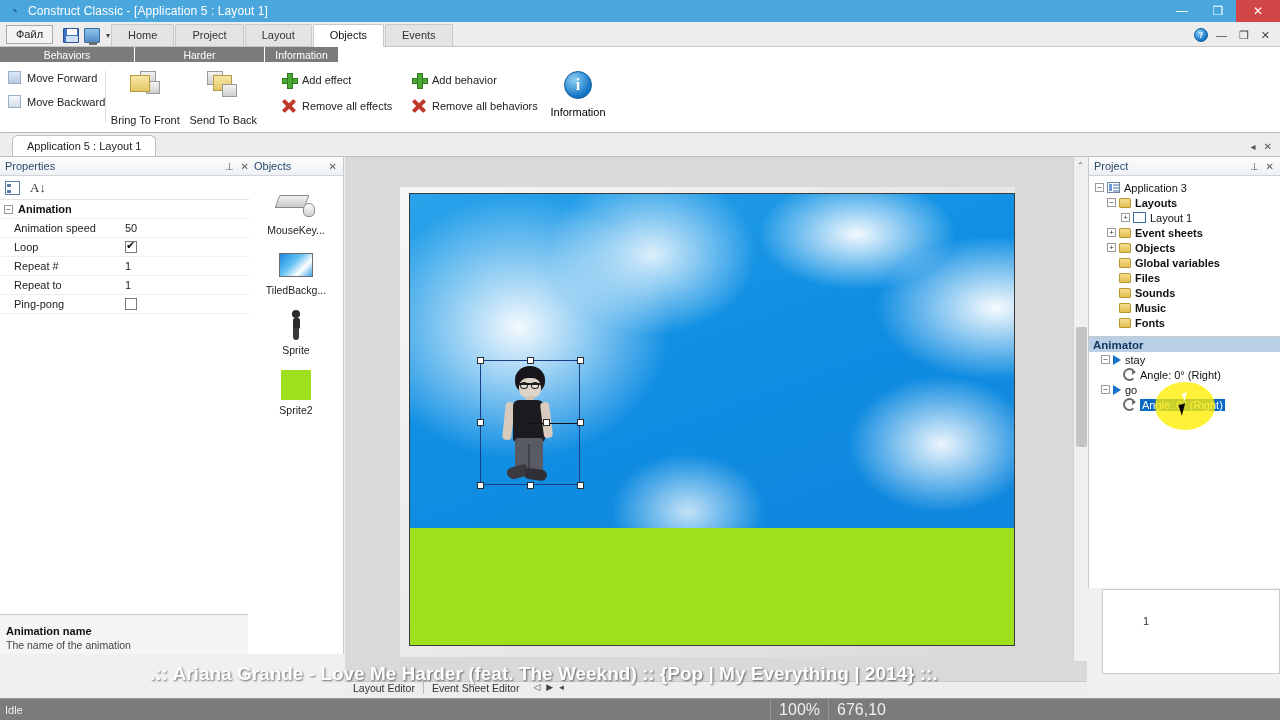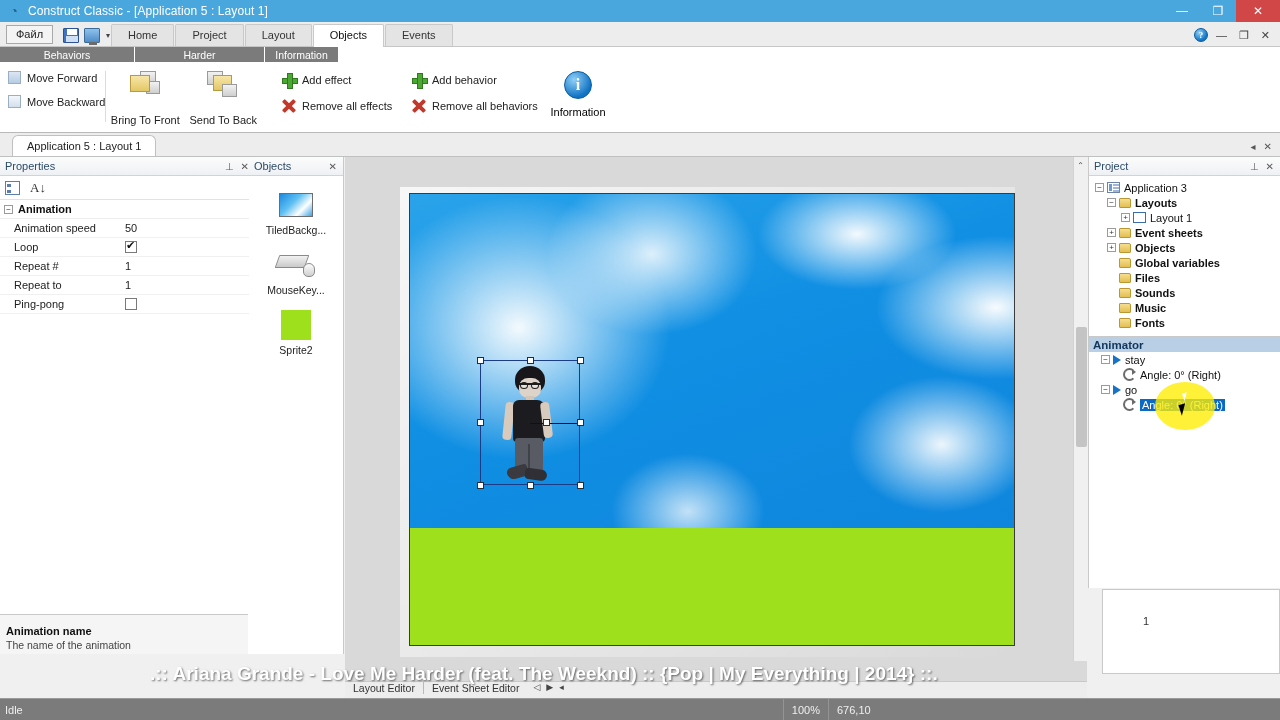--- a/index.html
+++ b/index.html
@@ -319,21 +319,21 @@
   .rpanel-low .one { position:absolute; left:40px; top:25px; font-size:11px; color:#333; }
 
   
   .statusbar {
     position:absolute; top:698px; left:0; width:1280px; height:22px;
     background:#7b7b7b; border-top:1px solid #9a9a9a;
     display:flex; align-items:center;
   }
   .status-left { padding-left:5px; font-size:11px; color:#f0f0f0; }
   .status-cells { margin-left:auto; display:flex; height:22px; align-items:center; }
-  .scell { border-left:1px solid #949494; padding:0 8px; font-size:11px; color:#efefef; height:22px; display:flex; align-items:center; }
+  .scell { border-left:1px solid #949494; padding:0 8px; font-size:16px; color:#efefef; height:22px; display:flex; align-items:center; }
 
   
   .marquee {
     position:absolute; left:150px; top:660px; width:980px; height:28px;
     color:#ffffff; font-size:19px; font-weight:bold;
     font-family:"Liberation Sans", sans-serif;
     text-shadow: 1px 1px 2px rgba(0,0,0,.55);
     white-space:nowrap; display:flex; align-items:center;
   }
   .mp3line {
@@ -518,32 +518,42 @@
   <div class="objects">
     <div class="panel-title">
       <span>Objects</span>
       <span class="tools">
           <span>✕</span>
         </span>
     </div>
 
     <div class="obj-item">
       <span class="obj-ico">
-          <span class="ico-tiled"></span>
-        </span>
-      <span class="obj-lbl">TiledBackg...</span>
-    </div>
-    <div class="obj-item">
-      <span class="obj-ico">
         <span class="ico-mousekey">
             <i class="kb"></i>
             <i class="ms"></i>
           </span>
       </span>
       <span class="obj-lbl">MouseKey...</span>
+    </div>
+    <div class="obj-item">
+      <span class="obj-ico">
+          <span class="ico-tiled"></span>
+        </span>
+      <span class="obj-lbl">TiledBackg...</span>
+    </div>
+    <div class="obj-item">
+      <span class="obj-ico">
+        <span class="ico-sprite1">
+            <i class="hd"></i>
+            <i class="bd"></i>
+            <i class="lg"></i>
+          </span>
+      </span>
+      <span class="obj-lbl">Sprite</span>
     </div>
     <div class="obj-item">
       <span class="obj-ico">
           <span class="ico-sprite2"></span>
         </span>
       <span class="obj-lbl">Sprite2</span>
     </div>
   </div>
 
   <div class="layout-area">

